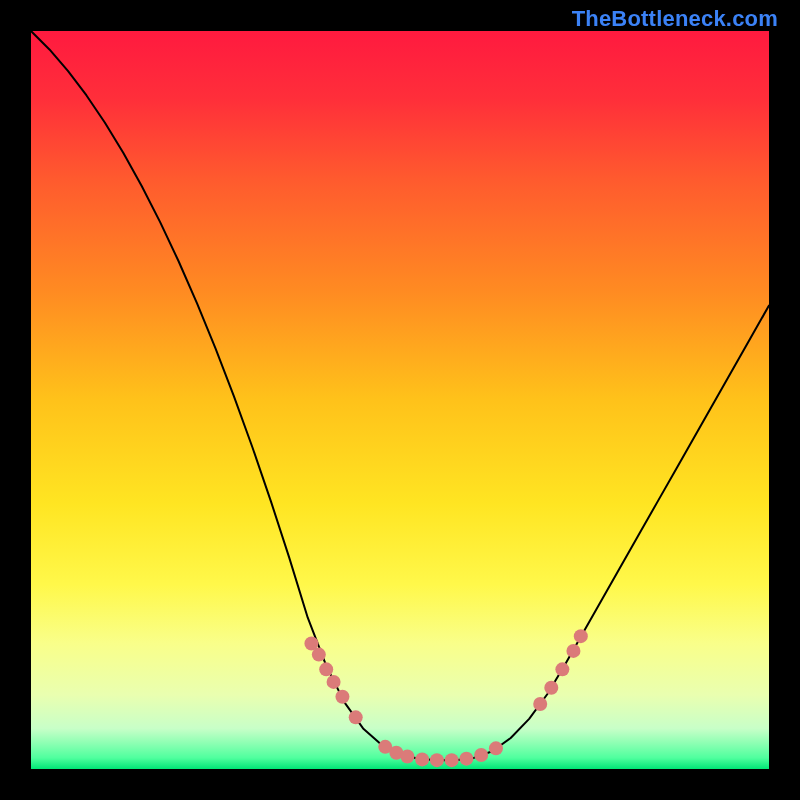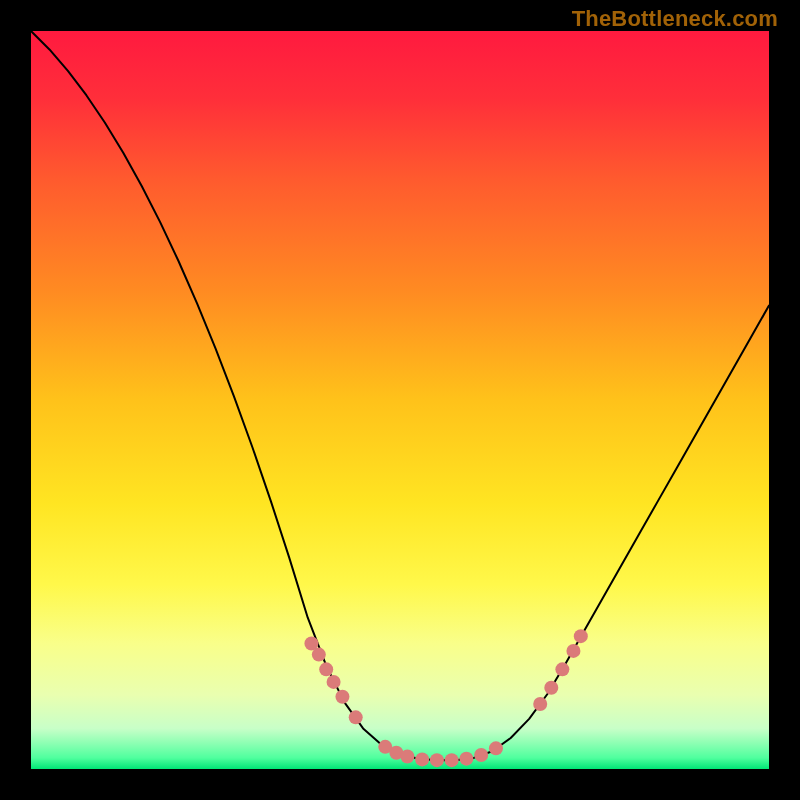--- a/index.html
+++ b/index.html
@@ -15,21 +15,21 @@
     position: absolute;
     left: 31px;
     top: 31px;
     width: 738px;
     height: 738px;
   }
   .watermark {
     position: absolute;
     top: 6px;
     right: 22px;
-    color: #a16207;
+    color: #3b82f6;
     font-size: 22px;
     font-weight: 600;
     letter-spacing: 0.2px;
     margin-left: 44px;
   }
   svg {
     display: block;
   }
 </style>
 </head>

